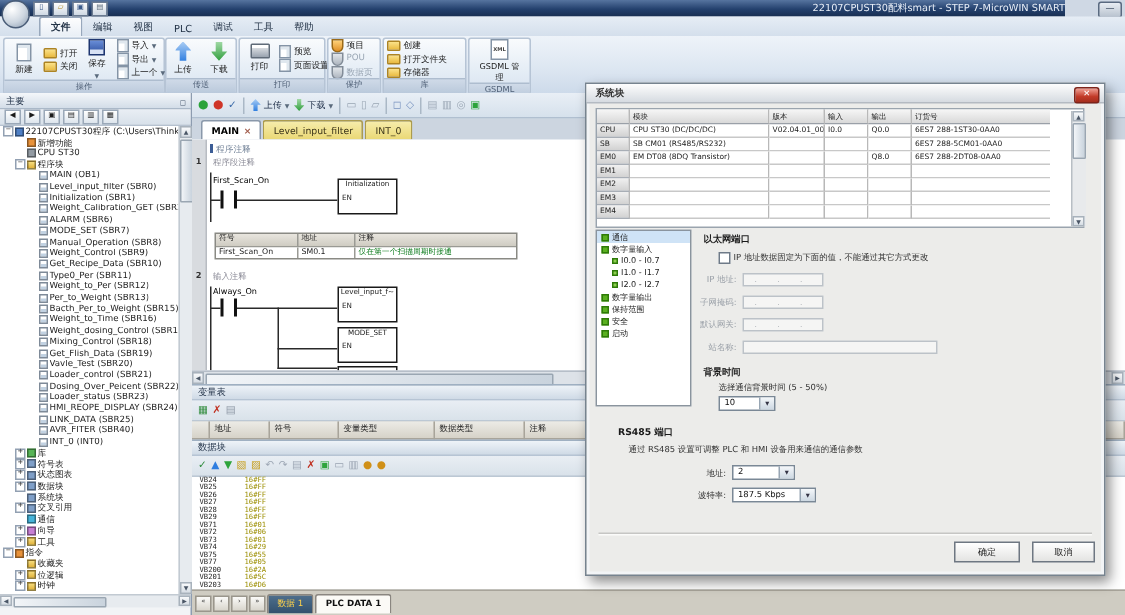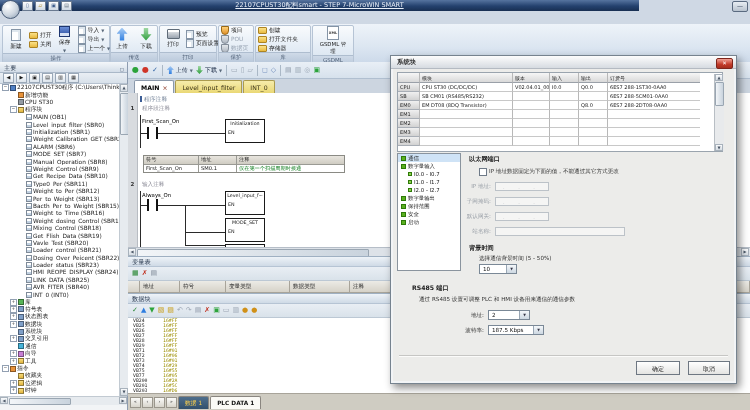--- a/index.html
+++ b/index.html
@@ -1,20 +1,20 @@
 <!DOCTYPE html>
 <html><head>
 <meta charset="utf-8">
 <style>
   html,body{margin:0;padding:0;}
   body{width:750px;height:410px;font-family:"DejaVu Sans",sans-serif;}
   #win{position:relative;width:750px;height:410px;overflow:hidden;background:#cfd8e4;color:#1a1a1a;font-size:7px;}
   .abs{position:absolute;}
   
-  #titlebar{left:0;top:0;width:639px;height:11px;background:linear-gradient(#56749f,#24416e 55%,#182f52);color:#e9eff8;font-size:6.5px;line-height:11px;text-align:center;text-decoration:underline;}
+  #titlebar{left:0;top:0;width:710px;height:11px;background:linear-gradient(#56749f,#24416e 55%,#182f52);color:#e9eff8;font-size:6.5px;line-height:11px;text-align:right;}
   #winmin{right:2px;top:1px;width:14px;height:9px;background:linear-gradient(#e8edf3,#b9c3cf);border:1px solid #5a6a80;border-radius:2px;font-size:6px;line-height:7px;text-align:center;color:#2a3a50;}
   #qat{left:0;top:0;height:12px;display:flex;align-items:center;gap:2px;padding-left:1px;z-index:6;}
   #orb{width:17px;height:17px;border-radius:50%;background:radial-gradient(circle at 35% 30%,#ffffff,#cdd6e0 55%,#8799ae);border:1px solid #4a5d78;margin-top:6px;}
   .qico{width:9px;height:8px;border:1px solid #6a7a90;background:linear-gradient(#fdfdfd,#cfd9e4);font-size:5px;line-height:7px;text-align:center;color:#3a5a8a;}
   
   #ribbontabs{left:0;top:11px;width:750px;height:13px;background:linear-gradient(#e6edf5,#d4dfec);display:flex;align-items:flex-end;padding-left:26px;box-sizing:border-box;}
   .rtab{padding:2px 7px 1px 7px;font-size:6.5px;color:#223246;border-radius:2px 2px 0 0;}
   .rtab.active{background:linear-gradient(#fdfdfe,#e9eff6);border:1px solid #98a8bc;border-bottom:none;font-weight:bold;}
   #ribbon{left:0;top:24px;width:750px;height:38px;background:linear-gradient(#eef3f9,#dce6f1 60%,#cddaea);border-bottom:1px solid #96a7bc;}
   .rgroup{position:absolute;top:1px;height:36px;background:linear-gradient(#f9fbfd,#e6eef6 55%,#d8e3f0);border:1px solid #b6c4d5;border-radius:2px;display:flex;flex-direction:column;}
@@ -138,20 +138,29 @@
   </div>
   <div class="abs" id="winmin">—</div>
   <div class="abs" id="qat">
     <div id="orb"></div>
     <div class="qico">▯</div>
     <div class="qico" style="color:#b08a20;">▱</div>
     <div class="qico">▣</div>
     <div class="qico" style="color:#5a6a7a;">▤</div>
   </div>
 
+  <div class="abs" id="ribbontabs">
+      <div class="rtab active">文件</div>
+      <div class="rtab">编辑</div>
+      <div class="rtab">视图</div>
+      <div class="rtab">PLC</div>
+      <div class="rtab">调试</div>
+      <div class="rtab">工具</div>
+      <div class="rtab">帮助</div>
+    </div>
 
   <div class="abs" id="ribbon">
 
     <div class="rgroup" style="left:2px;width:106px;">
       <div class="rbody">
         <div class="bigbtn">
           <div class="i-page"></div>
           <span>新建</span>
         </div>
         <div class="smallcol">

